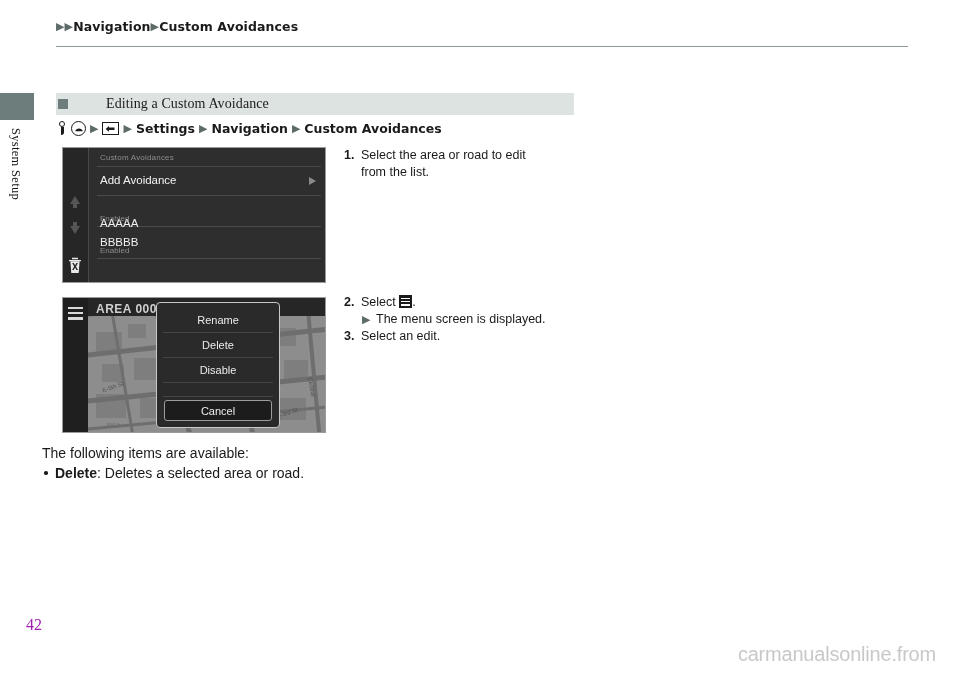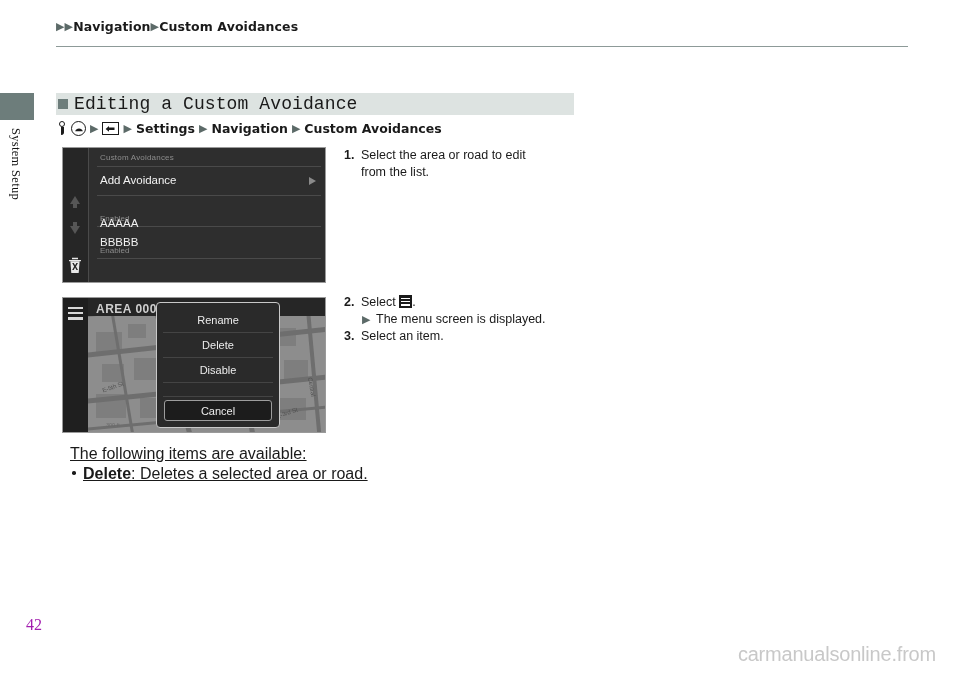--- a/index.html
+++ b/index.html
@@ -84,24 +84,25 @@
     align-items: center;
     gap: 6px;
   }
   .heading-square {
     width: 10px;
     height: 10px;
     background: #6d7d7b;
     display: inline-block;
   }
   .heading-text {
-    font-size: 18px;
-    font-family: Liberation Mono, monospace;
+    font-size: 14px;
+    font-family: Liberation Serif, serif;
     color: #1a1a1a;
     letter-spacing: 0.1px;
+    margin-left: 32px;
   }
 
   
   .navpath {
     position: absolute;
     left: 58px;
     top: 121px;
     display: flex;
     align-items: center;
     gap: 4px;
@@ -412,27 +413,26 @@
     height: 1.6px;
     background: #fff;
   }
   .inline-hamburger span:nth-child(1) { top: 2.6px; }
   .inline-hamburger span:nth-child(2) { top: 5.8px; }
   .inline-hamburger span:nth-child(3) { top: 9px; }
 
   
   .avail-block {
     position: absolute;
-    left: 70px;
+    left: 42px;
     top: 444px;
     width: 360px;
-    font-size: 16px;
+    font-size: 14px;
     line-height: 19px;
     font-family: "Liberation Sans", sans-serif;
-    text-decoration: underline;
   }
   .avail-intro { margin-bottom: 1px; }
   .avail-item {
     position: relative;
     padding-left: 13px;
   }
   .avail-item .dot {
     position: absolute;
     left: 2px; top: 7px;
     width: 3.5px; height: 3.5px;
@@ -611,21 +611,21 @@
     <span class="step-num">2.</span>
     <span>Select</span>
     <span class="inline-hamburger"><span></span><span></span><span></span></span><span>.</span>
   </div>
   <div class="sub-step">
     <span class="tri">▶</span>
     <span class="sub-text">The menu screen is displayed.</span>
   </div>
   <div class="step">
     <span class="step-num">3.</span>
-    <span>Select an item.</span>
+    <span>Select an edit.</span>
   </div>
 </div>
 
 <div class="avail-block">
   <div class="avail-intro">The following items are available:</div>
   <div class="avail-item">
     <span class="dot"></span><b>Delete</b><span>: Deletes a selected area or road.</span>
   </div>
 </div>
 

